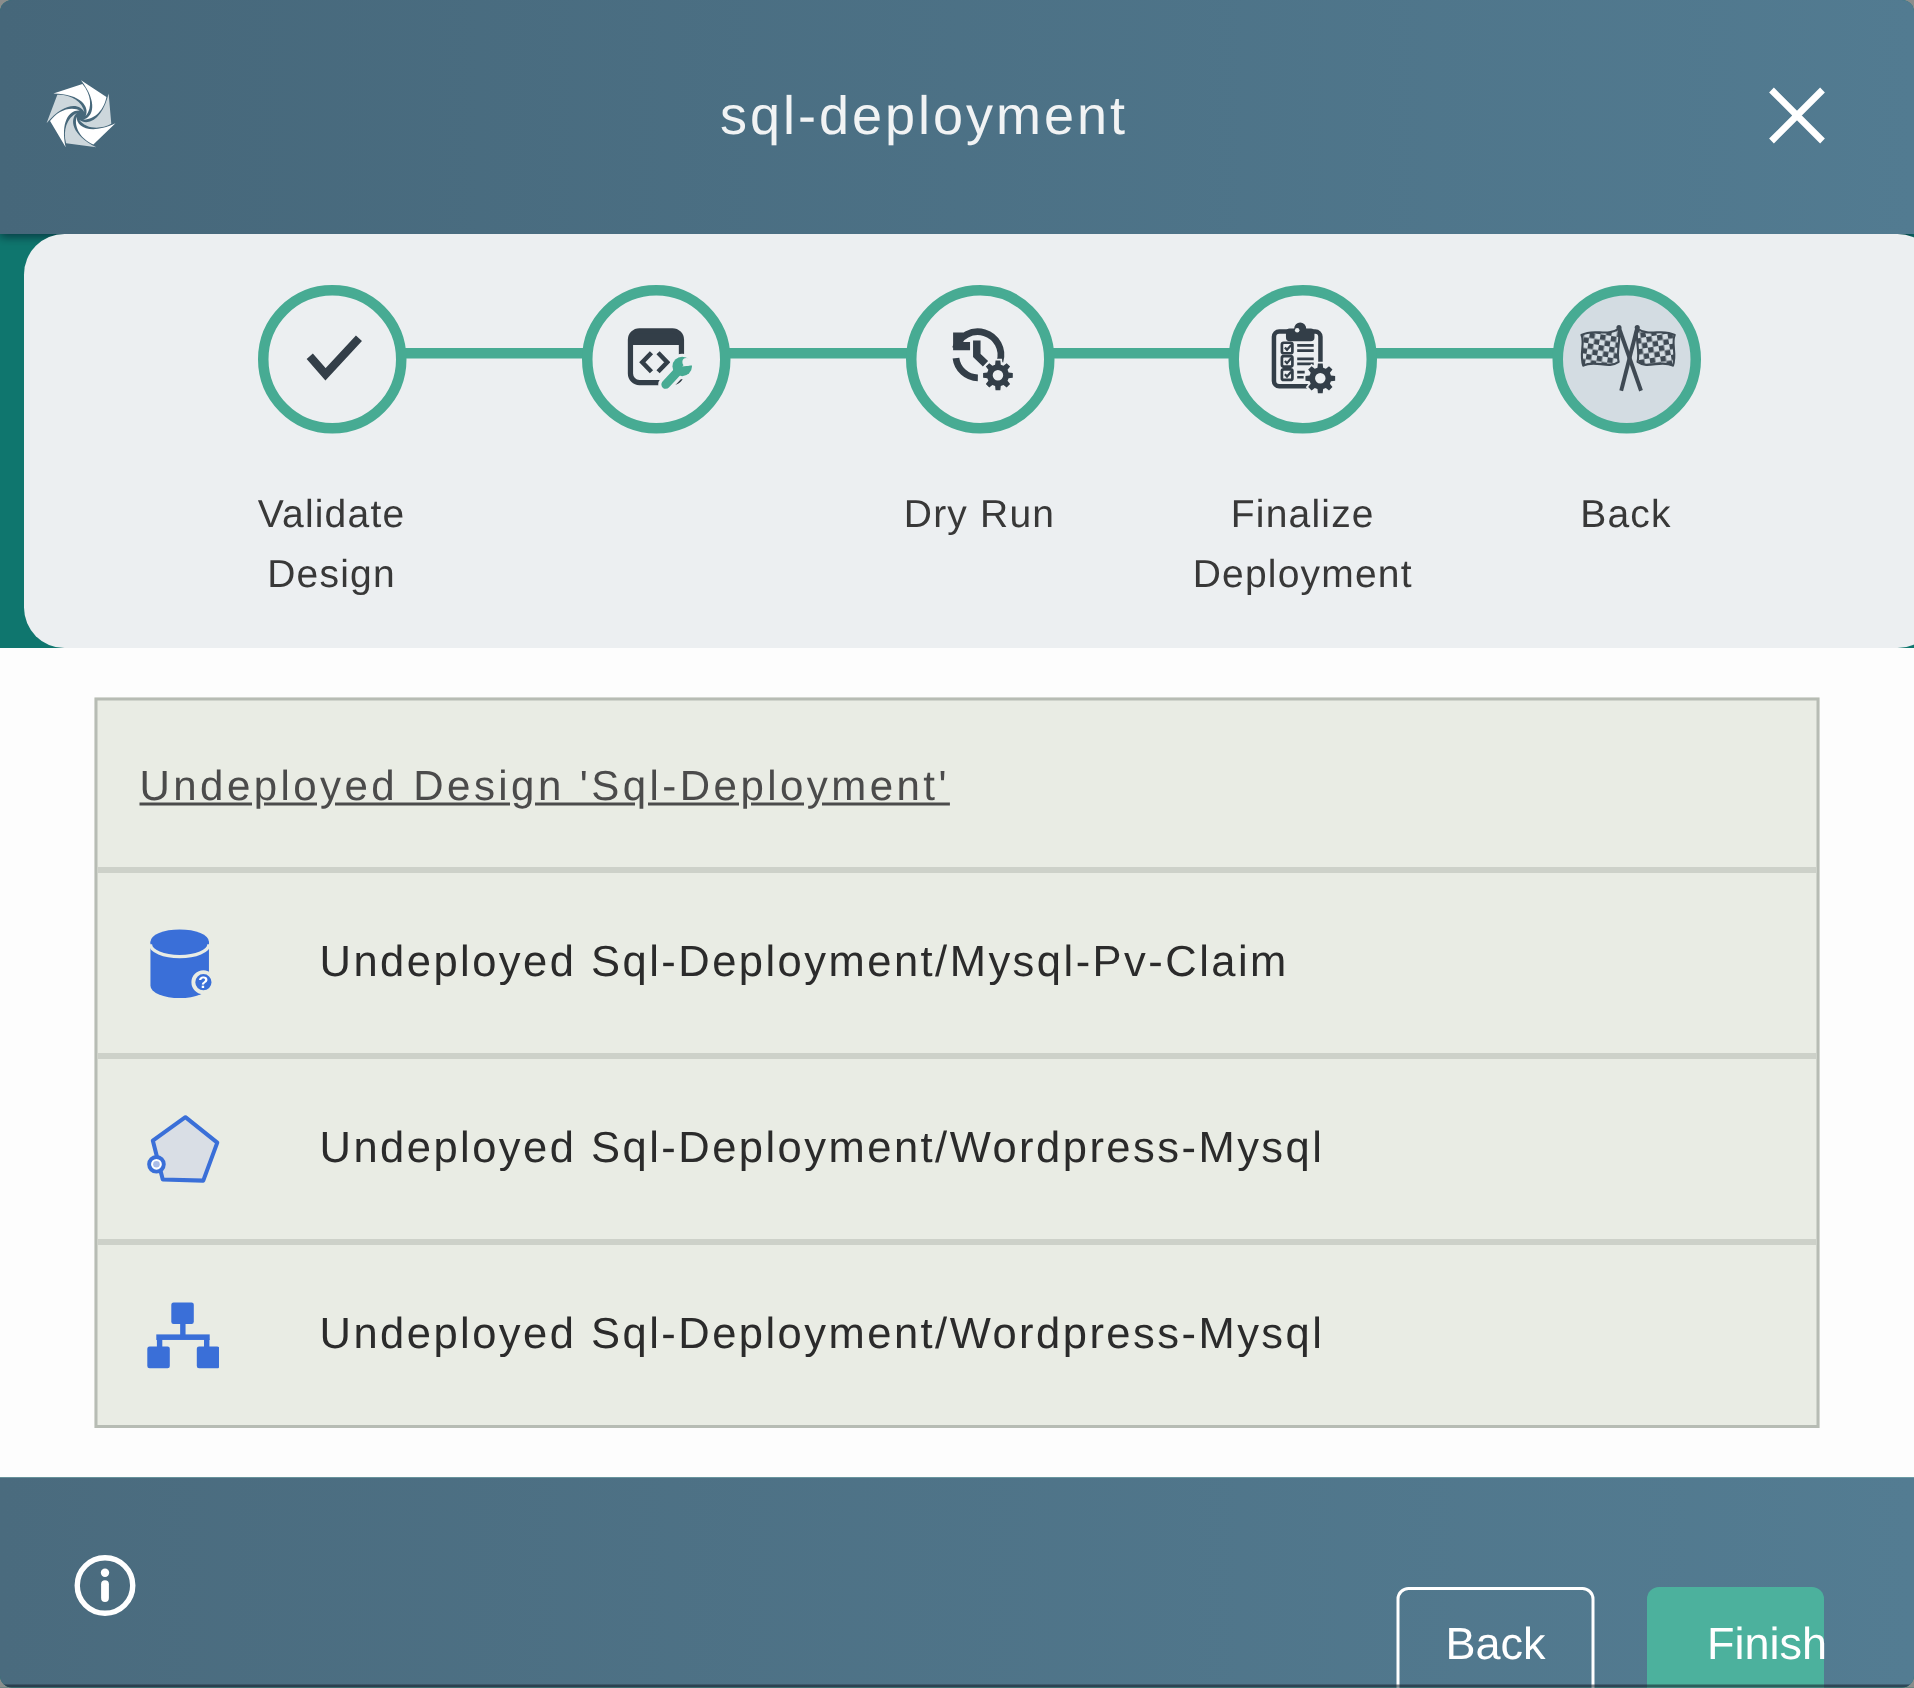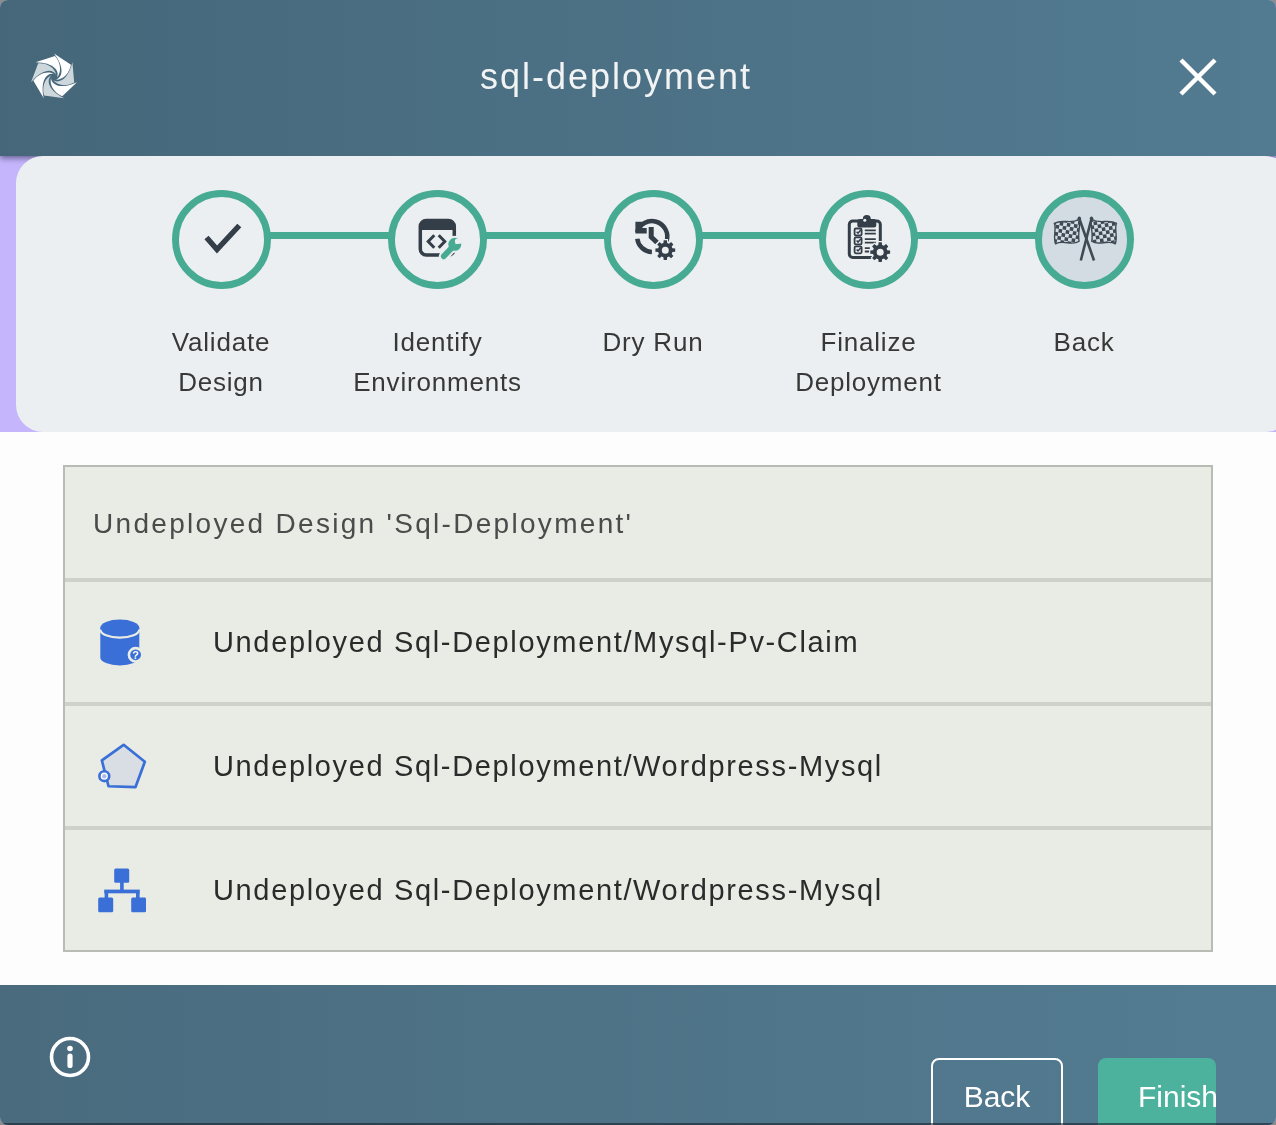--- a/index.html
+++ b/index.html
@@ -1,28 +1,28 @@
 <!DOCTYPE html>
 <html><head>
 <meta charset="utf-8">
 <style>
   * { margin:0; padding:0; box-sizing:border-box; }
   html,body { width:1276px; height:1125px; overflow:hidden; background:#8b8d8c; }
   body { font-family:"Liberation Sans", sans-serif; }
-  .modal { position:absolute; left:0; top:0; width:1276px; height:1125px; border-radius:8px; overflow:hidden; background:#c4b5fd; }
+  .modal { position:absolute; left:0; top:0; width:1276px; height:1125px; border-radius:8px; overflow:hidden; background:#0f766e; }
   .hdr { position:absolute; left:0; top:0; width:1276px; height:156px; background:linear-gradient(90deg,#46677a,#527b91); box-shadow:0 2px 6px rgba(0,0,25,.5); }
   .title { position:absolute; left:0; top:55.5px; width:1232px; text-align:center; font-size:36px; color:#f1f3f4; letter-spacing:2px; }
   .stepper { position:absolute; left:16px; top:156px; width:1276px; height:276px; background:#eceff1;border-radius:27px; }
   .track { position:absolute; left:205px; top:75.5px; width:863px; height:7.5px; background:#47ab93; }
   .circ { position:absolute; top:33.5px; width:99px; height:99px; border-radius:50%; border:7px solid #47ab93; background:#eceff1; }
   .circ.last { background:#d3dce2; }
   .lbl { position:absolute; top:166px; width:240px; text-align:center; font-size:26px; line-height:40px; color:#383838; letter-spacing:0.8px; }
   .content { position:absolute; left:0; top:432px; width:1276px; height:553px; background:#fdfdfd; }
   .panel { position:absolute; left:63px; top:33px; width:1150px; height:487px; background:#e9ece4; border:2px solid #b7bcb4; }
-  .phead { height:111px; line-height:113px; padding-left:28px; font-size:28px; color:#4b4b4b; letter-spacing:2.3px; }
+  .phead { height:111px; line-height:113px; padding-left:28px; font-size:28px; color:#4b4b4b; letter-spacing:2.3px;text-decoration:underline; }
   .sep { height:4px; background:#cdd1c9; }
   .row { position:relative; height:120px; }
   .row .txt { position:absolute; left:112px; top:50%; transform:translateY(-50%); font-size:29px; color:#2b2b2b; letter-spacing:1.65px;margin-left:36px; }
   .row svg { position:absolute; left:33px; top:50%; transform:translateY(-50%); }
   .ftr { position:absolute; left:0; top:985px; width:1276px; height:140px; background:linear-gradient(90deg,#4a6b7e,#537c92); }
   .ftr::after { content:""; position:absolute; left:0; right:0; bottom:0; height:2.5px; background:rgba(18,28,38,.55); }
   .btn { position:absolute; top:33px; height:78px; border-radius:8px; color:#fff; font-size:30px; display:flex; align-items:center; justify-content:center;margin-top:40px; }
   .back { left:931px; width:132px; border:2px solid #fff; }
   .finish { left:1098px; width:118px; background:#4cb19d;padding-left:42px; }
 </style>
@@ -120,21 +120,20 @@
           <path d="M37.3 21.5 L52 63.5"></path>
           <path d="M49.5 21.5 L38.8 63.5"></path>
         </g>
         <circle cx="37.3" cy="21.3" r="1.7" fill="#3f4a54"></circle>
         <circle cx="49.5" cy="21.3" r="1.7" fill="#3f4a54"></circle>
         <path d="M37.3 22 C 29 28 21 21.5 12.3 26.3 C 14.8 32.2 10.8 38.6 13.5 46.8 C 21.5 42.4 30 49.4 37.1 44.3 C 35.4 36.8 38.6 29.6 37.3 22 Z" fill="url(#chkL)" stroke="#3f4a54" stroke-width="1.4" stroke-linejoin="round"></path>
         <path d="M49.5 22 C 57.8 28 65.8 21.5 74.5 26.3 C 72 32.2 76 38.6 73.3 46.8 C 65.3 42.4 56.8 49.4 49.7 44.3 C 51.4 36.8 48.2 29.6 49.5 22 Z" fill="url(#chkR)" stroke="#3f4a54" stroke-width="1.4" stroke-linejoin="round"></path>
       </svg>
     </div>
     <div class="lbl" style="left:85px">Validate<br>Design</div>
-    <div class="lbl" style="left:301.5px">Identify<br>Environments</div>
     <div class="lbl" style="left:732.5px">Finalize<br>Deployment</div>
     <div class="lbl" style="left:517px">Dry Run</div>
     <div class="lbl" style="left:948px">Back</div>
   </div>
 
   <div class="content">
     <div class="panel">
       <div class="phead">Undeployed Design 'Sql-Deployment'</div>
       <div class="sep"></div>
       <div class="row">

